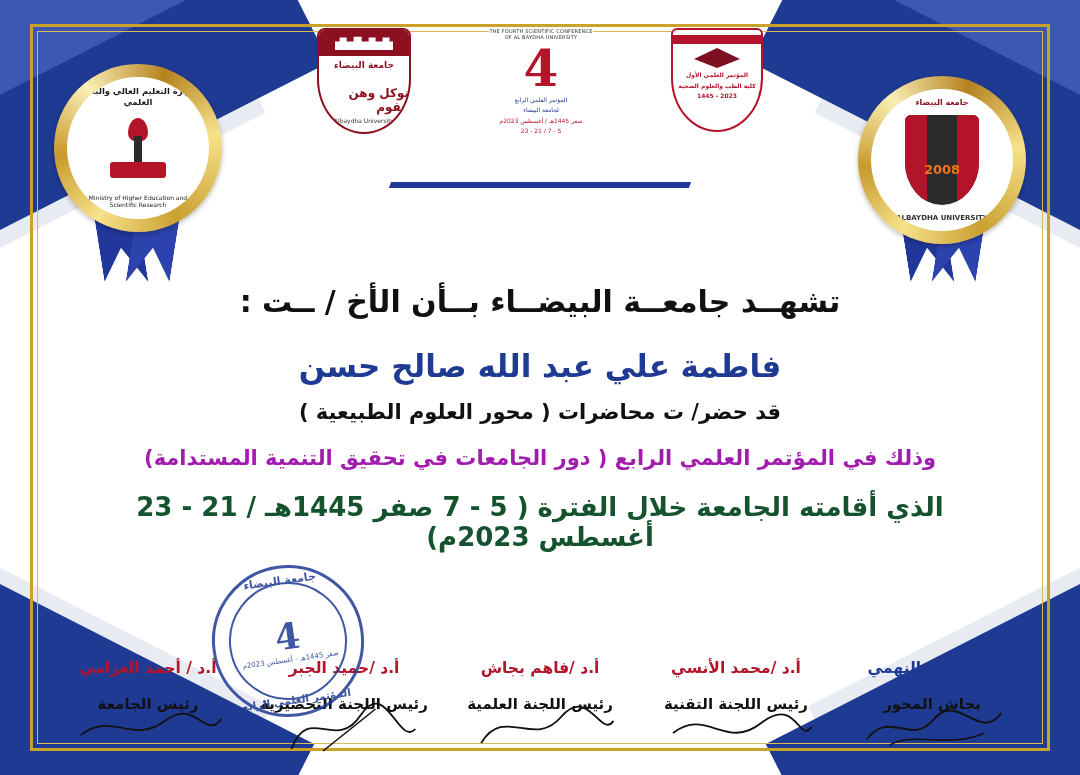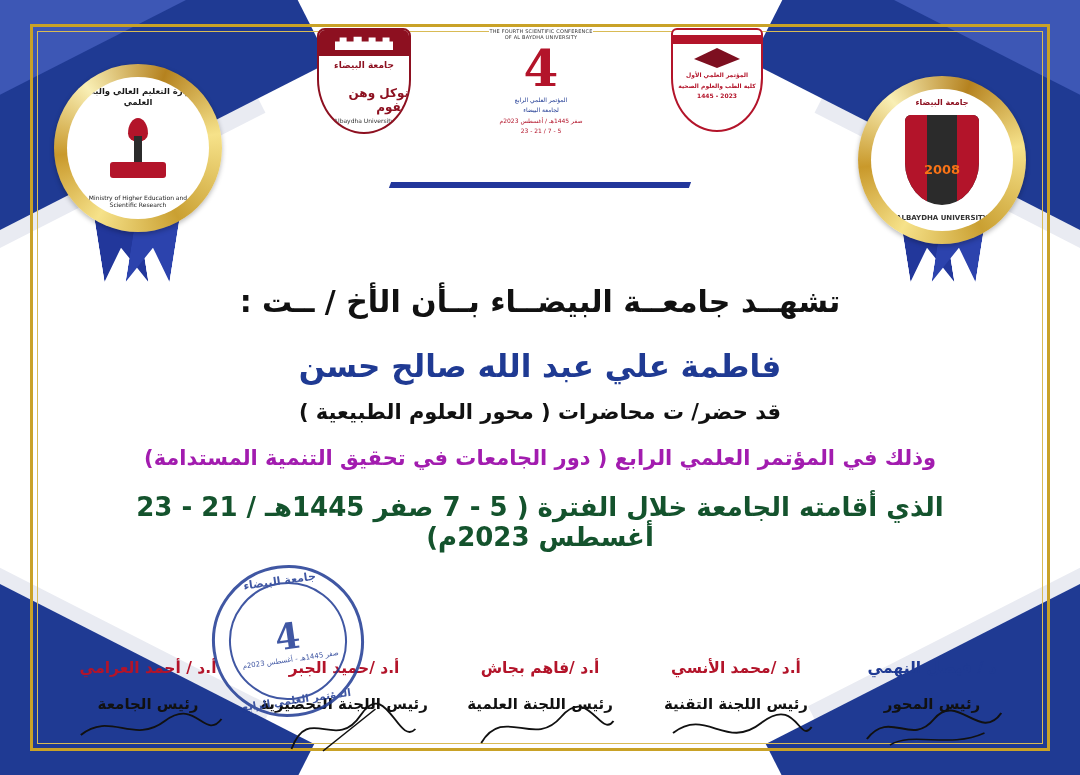--- a/index.html
+++ b/index.html
@@ -385,21 +385,21 @@
   <div class="line l-attest">تشهــد جامعــة البيضــاء بــأن الأخ / ــت :</div>
   <div class="line l-name">فاطمة علي عبد الله صالح حسن</div>
   <div class="line l-attend">قد حضر/ ت  محاضرات  ( محور العلوم الطبيعية )</div>
   <div class="line l-conf">وذلك في المؤتمر العلمي الرابع ( دور الجامعات في تحقيق التنمية المستدامة)</div>
   <div class="line l-date">الذي أقامته الجامعة خلال الفترة ( 5 - 7  صفر 1445هـ / 21  -  23 أغسطس 2023م)</div>
 
   <div class="signatures">
 
     <div class="sig first">
       <div class="nm">د / فيصل النهمي</div>
-      <div class="ro">رئيس المحور</div>
+      <div class="ro">بجاش المحور</div>
       <div class="scribble">
         <svg viewBox="0 0 160 54" preserveAspectRatio="none">
           <path d="M18 40 C40 10, 60 48, 82 20 S126 44, 146 14" stroke="#111" stroke-width="2" fill="none"></path>
           <path d="M40 46 C62 32, 96 50, 130 34" stroke="#111" stroke-width="1.5" fill="none"></path>
         </svg>
       </div>
     </div>
 
     <div class="sig">
       <div class="nm">أ.د /محمد الأنسي</div>

